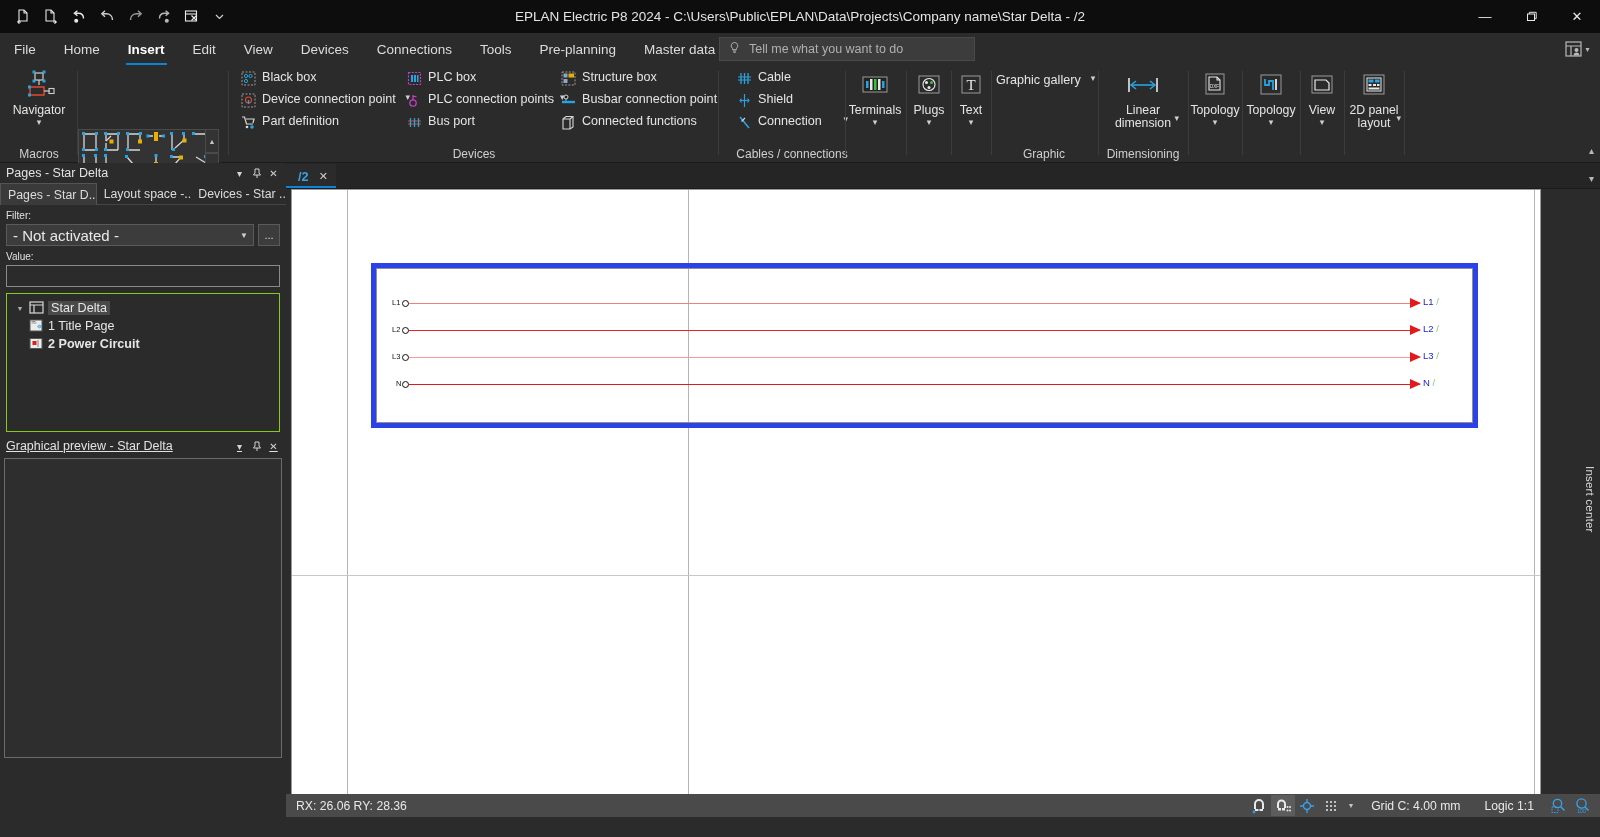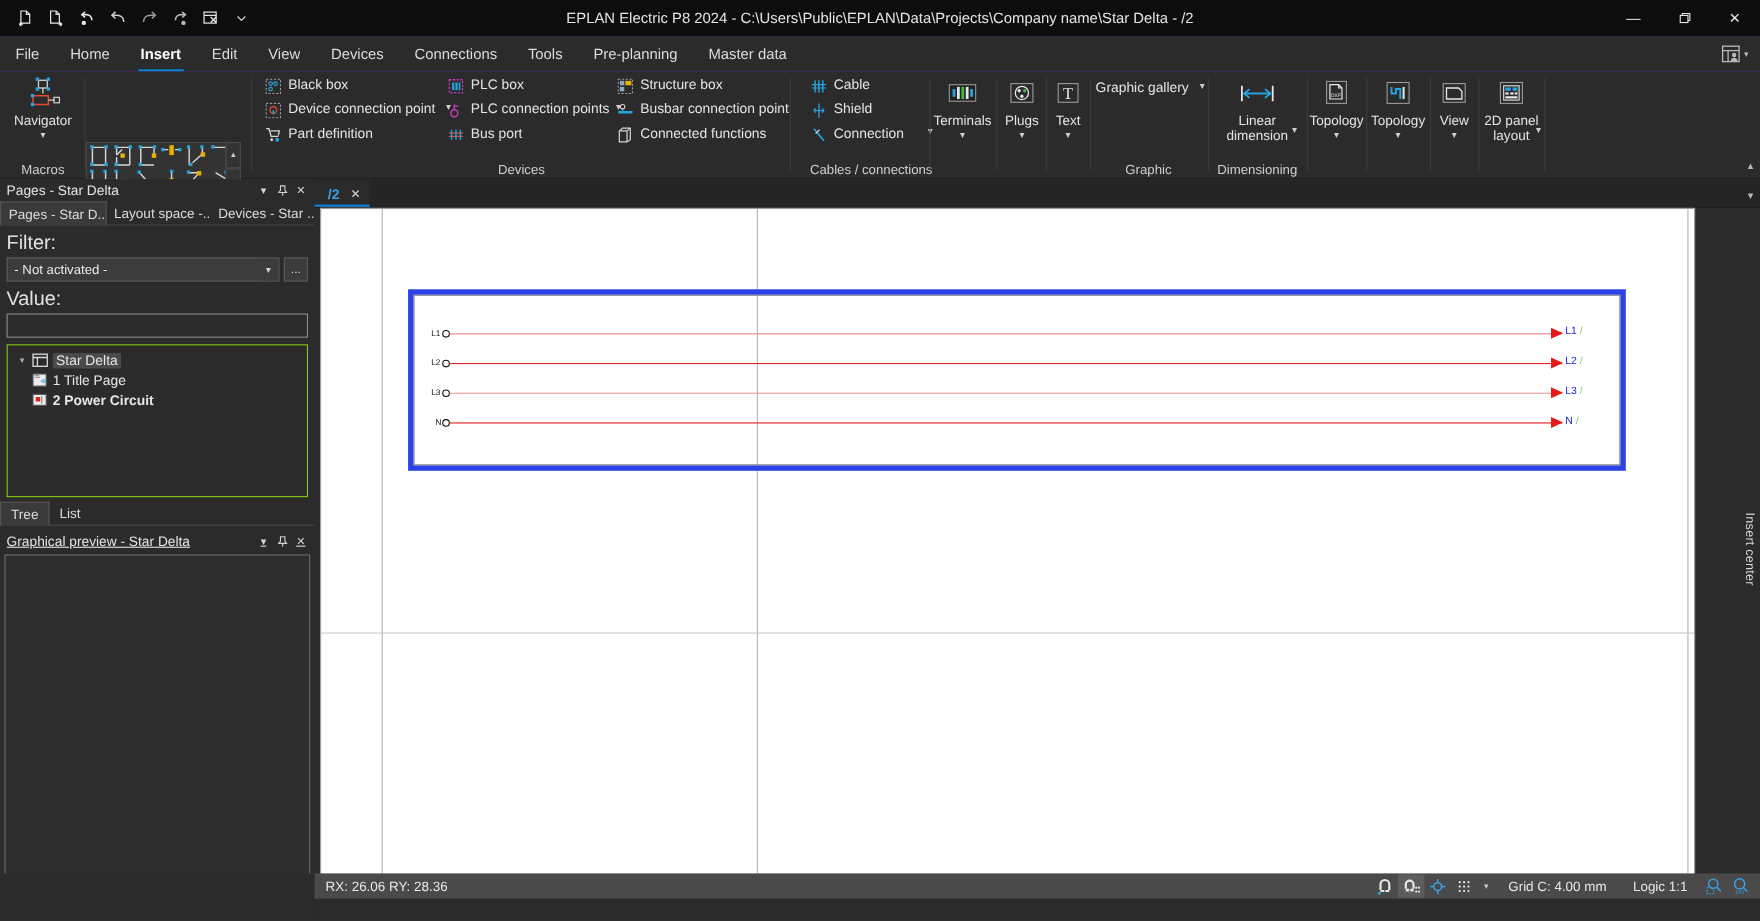--- a/index.html
+++ b/index.html
@@ -112,26 +112,26 @@
   .panel-header .ph-title { flex: 1; white-space: nowrap; overflow: hidden; }
   .ph-btn { width: 17px; height: 17px; display: flex; align-items: center; justify-content: center; color: #d4d4d4; font-size: 10px; }
 
   .doctabs { display: flex; height: 22px; background: #2b2b2b; border-bottom: 1px solid #454545; }
   .dtab {
     padding: 0 7px; height: 22px; display: flex; align-items: center;
     font-size: 12.3px; color: #dcdcdc; max-width: 100px; overflow: hidden; white-space: nowrap;
   }
   .dtab.active { background: #3a3a3a; border: 1px solid #545454; border-bottom: none; }
 
-  .field-label { font-size: 18px; color: #e2e2e2; padding: 5px 6px 3px 6px; }
+  .field-label { font-size: 10px; color: #e2e2e2; padding: 5px 6px 3px 6px; }
   .combo {
     margin: 0 6px; height: 22px; background: #3c3c3c; border: 1px solid #5a5a5a;
     display: flex; align-items: center;
   }
-  .combo .cval { flex: 1; font-size: 12px; color: #e8e8e8; padding-left: 6px; }
+  .combo .cval { flex: 1; font-size: 15px; color: #e8e8e8; padding-left: 6px; }
   .combo .carrow {
     width: 18px; height: 20px; display: flex; align-items: center; justify-content: center;
     color: #d0d0d0; font-size: 8px; background: #3c3c3c;
   }
   .ellipsis-btn {
     width: 22px; height: 22px; background: #3c3c3c; border: 1px solid #5a5a5a;
     display: flex; align-items: center; justify-content: center; color: #dcdcdc; font-size: 11px;
   }
   .textinput {
     margin: 0 6px; height: 22px; background: #2b2b2b; border: 1px solid #8a8a8a;
@@ -295,20 +295,29 @@
     <div class="mtab active">Insert</div>
     <div class="mtab">Edit</div>
     <div class="mtab">View</div>
     <div class="mtab">Devices</div>
     <div class="mtab">Connections</div>
     <div class="mtab">Tools</div>
     <div class="mtab">Pre-planning</div>
     <div class="mtab">Master data</div>
   </div>
 
+  <div class="tellme">
+    <span>
+      <svg width="13" height="13" viewBox="0 0 13 13">
+          <path d="M6.5 1.5a3.3 3.3 0 00-2 5.9v1.3h4V7.4a3.3 3.3 0 00-2-5.9z" fill="none" stroke="#b0b0b0" stroke-width="1"></path>
+          <path d="M5 10h3M5.4 11.4h2.2" stroke="#b0b0b0" stroke-width="1"></path>
+        </svg>
+    </span>
+    <span class="txt">Tell me what you want to do</span>
+  </div>
   <div class="account-btn">
     <svg width="20" height="20" viewBox="0 0 20 20">
         <rect x="2" y="3" width="15" height="14" fill="none" stroke="#b8b8b8" stroke-width="1.2"></rect>
         <path d="M2 7h15M7 7v10" stroke="#b8b8b8" stroke-width="1.2"></path>
         <circle cx="12.5" cy="11" r="2" fill="#b8b8b8"></circle>
         <path d="M9.5 16.5c0-2 1.4-3 3-3s3 1 3 3" fill="#b8b8b8"></path>
       </svg>
     <span style="color:#b8b8b8;font-size:8px;margin-left:1px;">▾</span>
   </div>
 
@@ -833,24 +842,20 @@
           <svg width="15" height="14" viewBox="0 0 15 14">
               <rect x="1" y="1.5" width="12" height="10" fill="#ececec" stroke="#555" stroke-width="1"></rect>
               <rect x="3.5" y="4" width="4" height="4" fill="#e01b1b"></rect>
               <path d="M9 3v7" stroke="#777" stroke-width="0.9"></path>
             </svg>
         </span>
         <span style="font-weight:bold;">2 Power Circuit</span>
       </div>
     </div>
 
-    <div class="bottomtabs">
-      <div class="btab active">Tree</div>
-      <div class="btab">List</div>
-    </div>
 
     <div class="panel-header" style="margin-top:4px;text-decoration:underline;">
       <span class="ph-title">Graphical preview - Star Delta</span>
       <span class="ph-btn">▾</span>
       <span class="ph-btn">
         <svg width="10" height="11" viewBox="0 0 10 11">
             <path d="M3 1h4v4l1.5 2H1.5L3 5z" fill="none" stroke="#d4d4d4" stroke-width="1"></path>
             <path d="M5 7v3" stroke="#d4d4d4" stroke-width="1"></path>
           </svg>
       </span>

